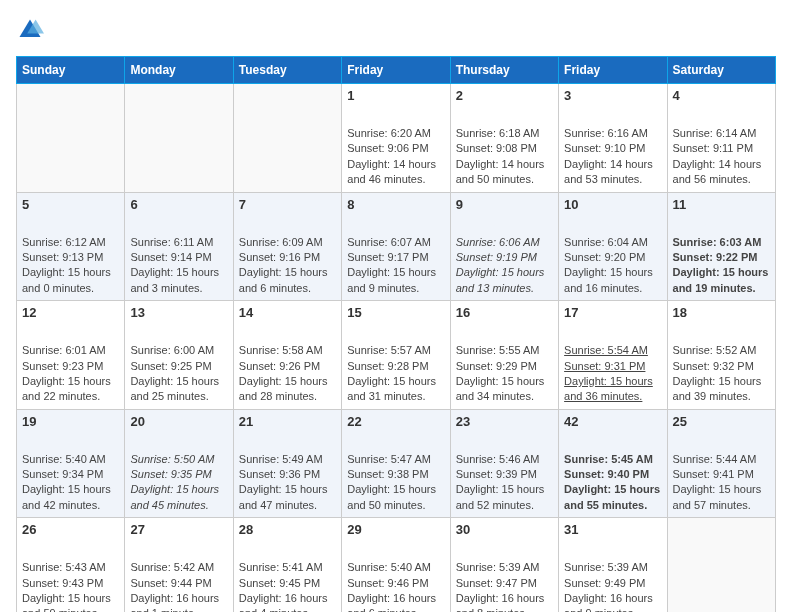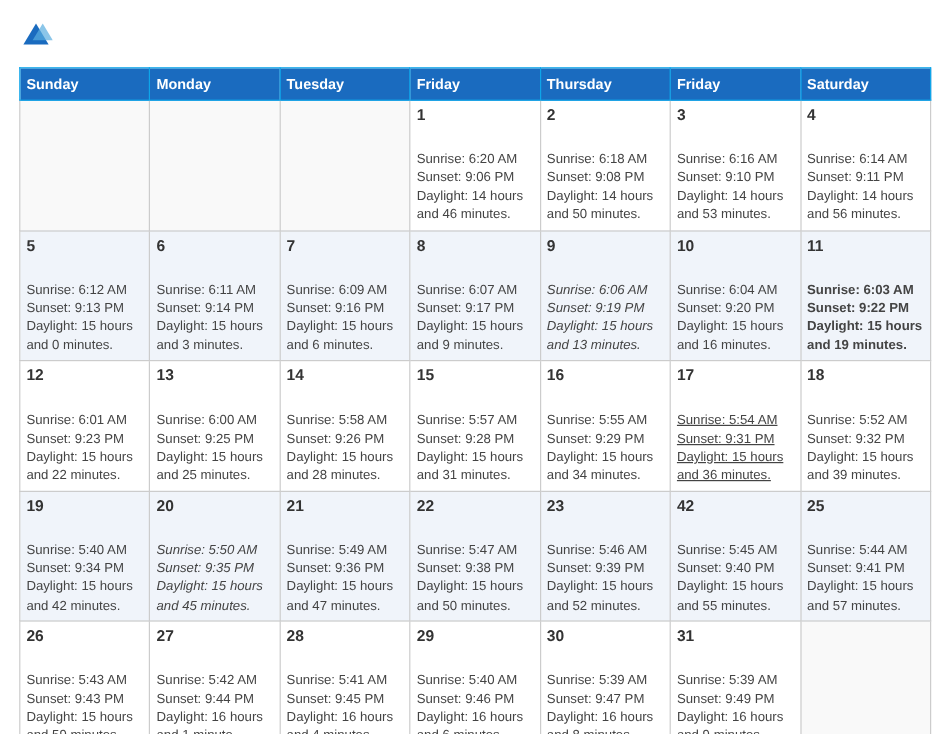--- a/index.html
+++ b/index.html
@@ -263,21 +263,21 @@
         </td>
         <td>
           <span class="day-num">23</span>
           <div class="day-info" style="white-space: pre-line;">Sunrise: 5:46 AM
 Sunset: 9:39 PM
 Daylight: 15 hours
 and 52 minutes.</div>
         </td>
         <td>
           <span class="day-num">42</span>
-          <div class="day-info" style="white-space: pre-line;">Sunrise: 5:45 AM
+          <div class="day-info" style="white-space: pre-line; font-weight: bold;">Sunrise: 5:45 AM
 Sunset: 9:40 PM
 Daylight: 15 hours
 and 55 minutes.</div>
         </td>
         <td>
           <span class="day-num">25</span>
           <div class="day-info" style="white-space: pre-line;">Sunrise: 5:44 AM
 Sunset: 9:41 PM
 Daylight: 15 hours
 and 57 minutes.</div>

